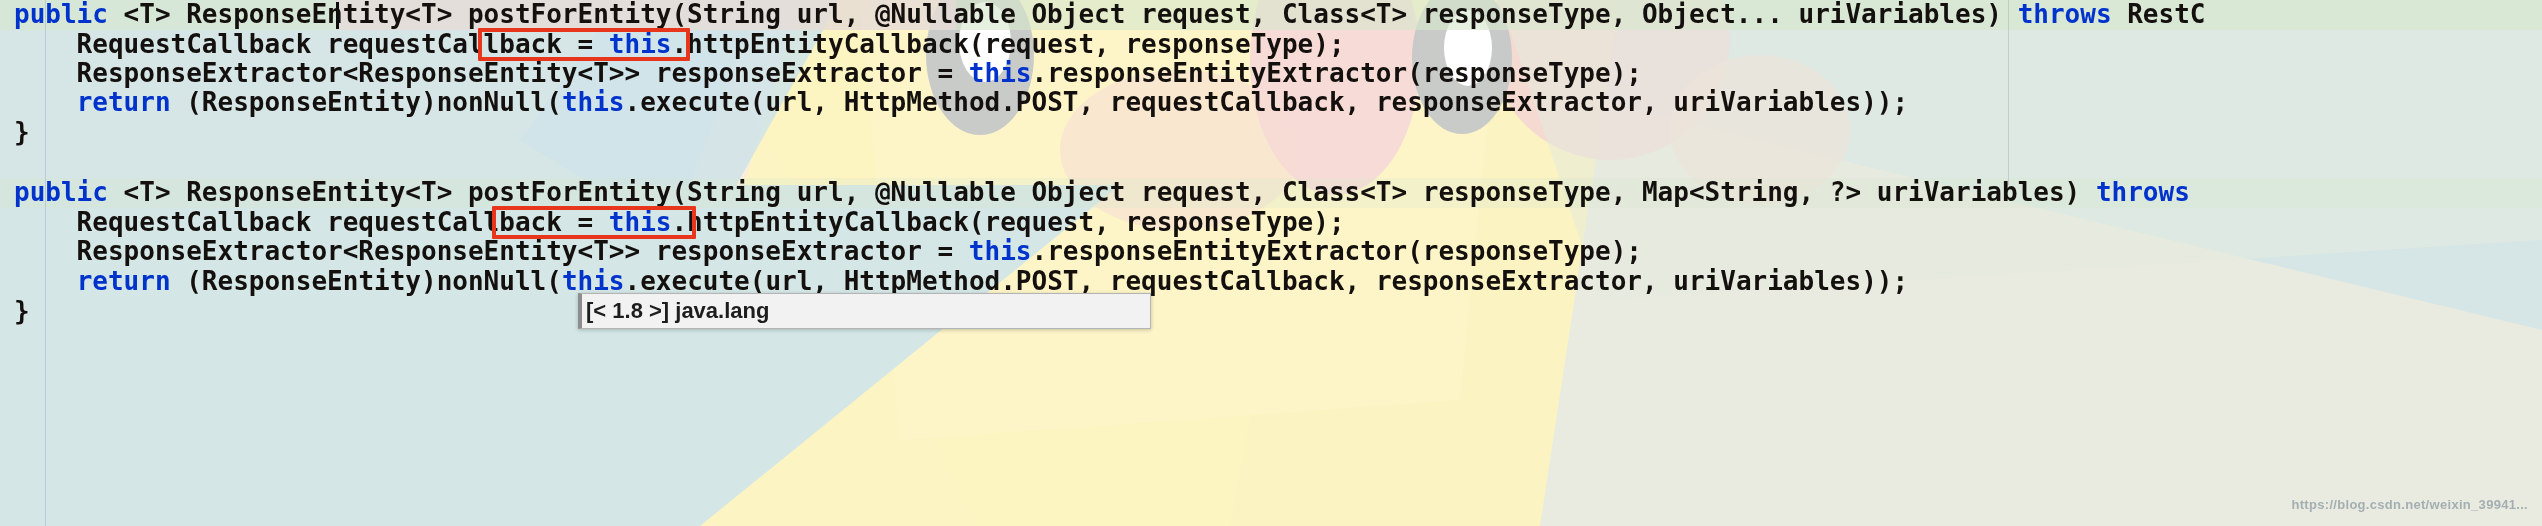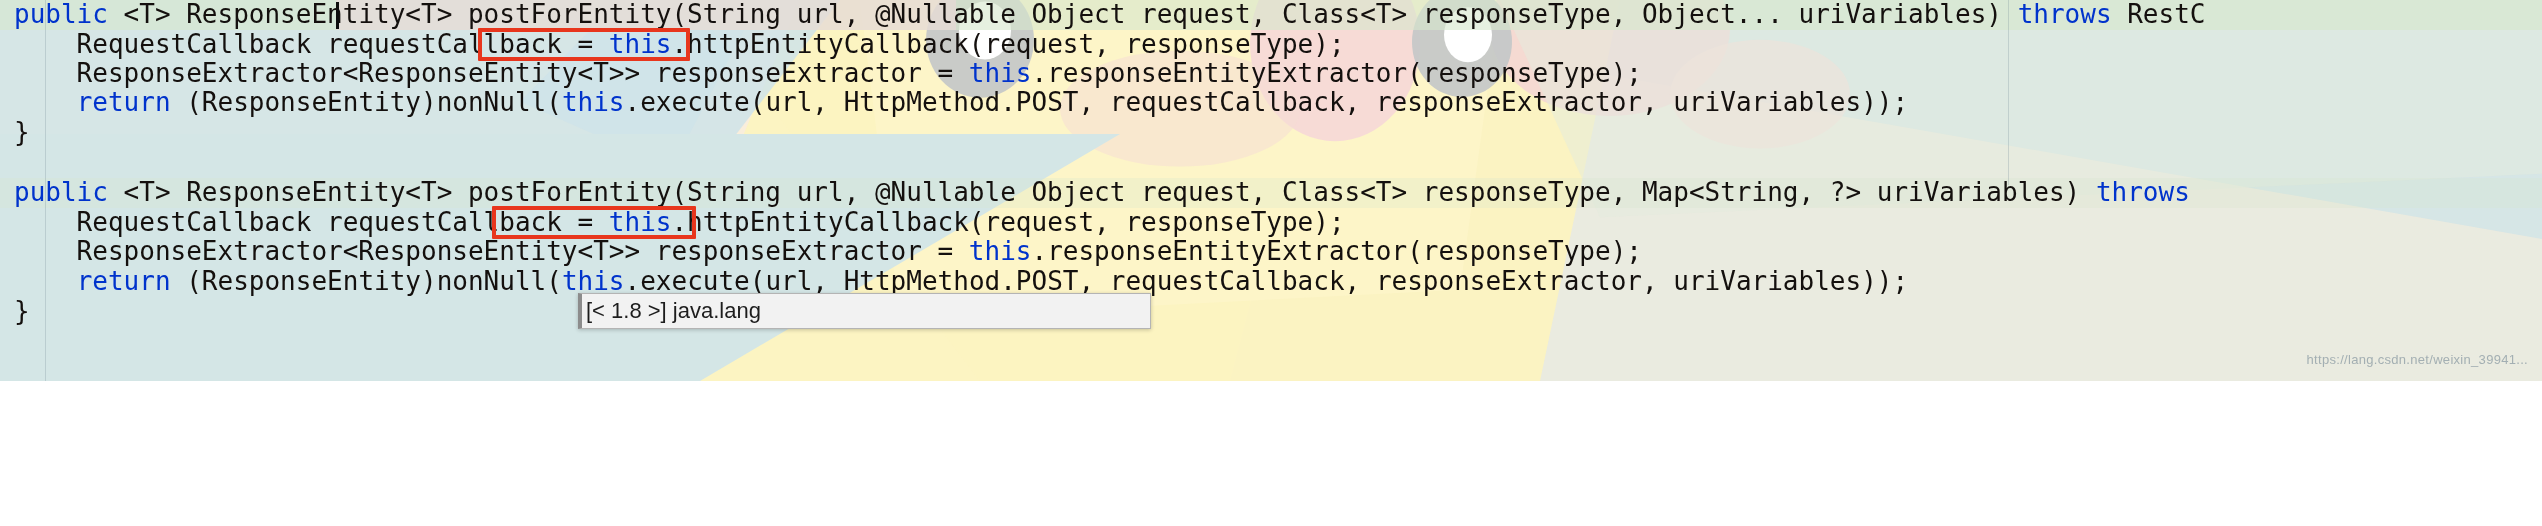--- a/index.html
+++ b/index.html
@@ -3,24 +3,25 @@
 <meta charset="utf-8">
 <style>
   html, body {
     margin: 0;
     padding: 0;
     background: #ffffff;
   }
   #screen {
     position: relative;
     width: 2542px;
-    height: 381px;
+    height: 526px;
     overflow: hidden;
     background: #d6e6e6;
     font-family: "DejaVu Sans Mono", monospace;
+    font-weight: bold;
   }
 
   
   .bg-art {
     position: absolute;
     inset: 0;
     overflow: hidden;
     pointer-events: none;
   }
   .bg-art svg { display: block; width: 100%; height: 100%; }
@@ -151,15 +152,15 @@
 
   <div class="caret" id="caret" style="left: 336px; top: 2px; height: 27px;"></div>
 
   <div class="hl-box" id="hl-1" style="left: 478px; top: 28px; width: 212px; height: 33px; border-color: rgb(232, 54, 29);"></div>
   <div class="hl-box" id="hl-2" style="left: 492px; top: 206px; width: 204px; height: 33px; border-color: rgb(232, 54, 29);"></div>
 
   <div class="tooltip" id="tooltip" style="left: 578px; top: 293px; width: 573px; height: 36px;">
     <span>[&lt; 1.8 &gt;] java.lang</span>
   </div>
 
-  <div class="watermark" style="right:14px; bottom:14px;">https://lang.csdn.net/weixin_39941...</div>
+  <div class="watermark" style="right:14px; bottom:14px;">https://blog.csdn.net/weixin_39941...</div>
 
 </div>
 
 </body></html>

